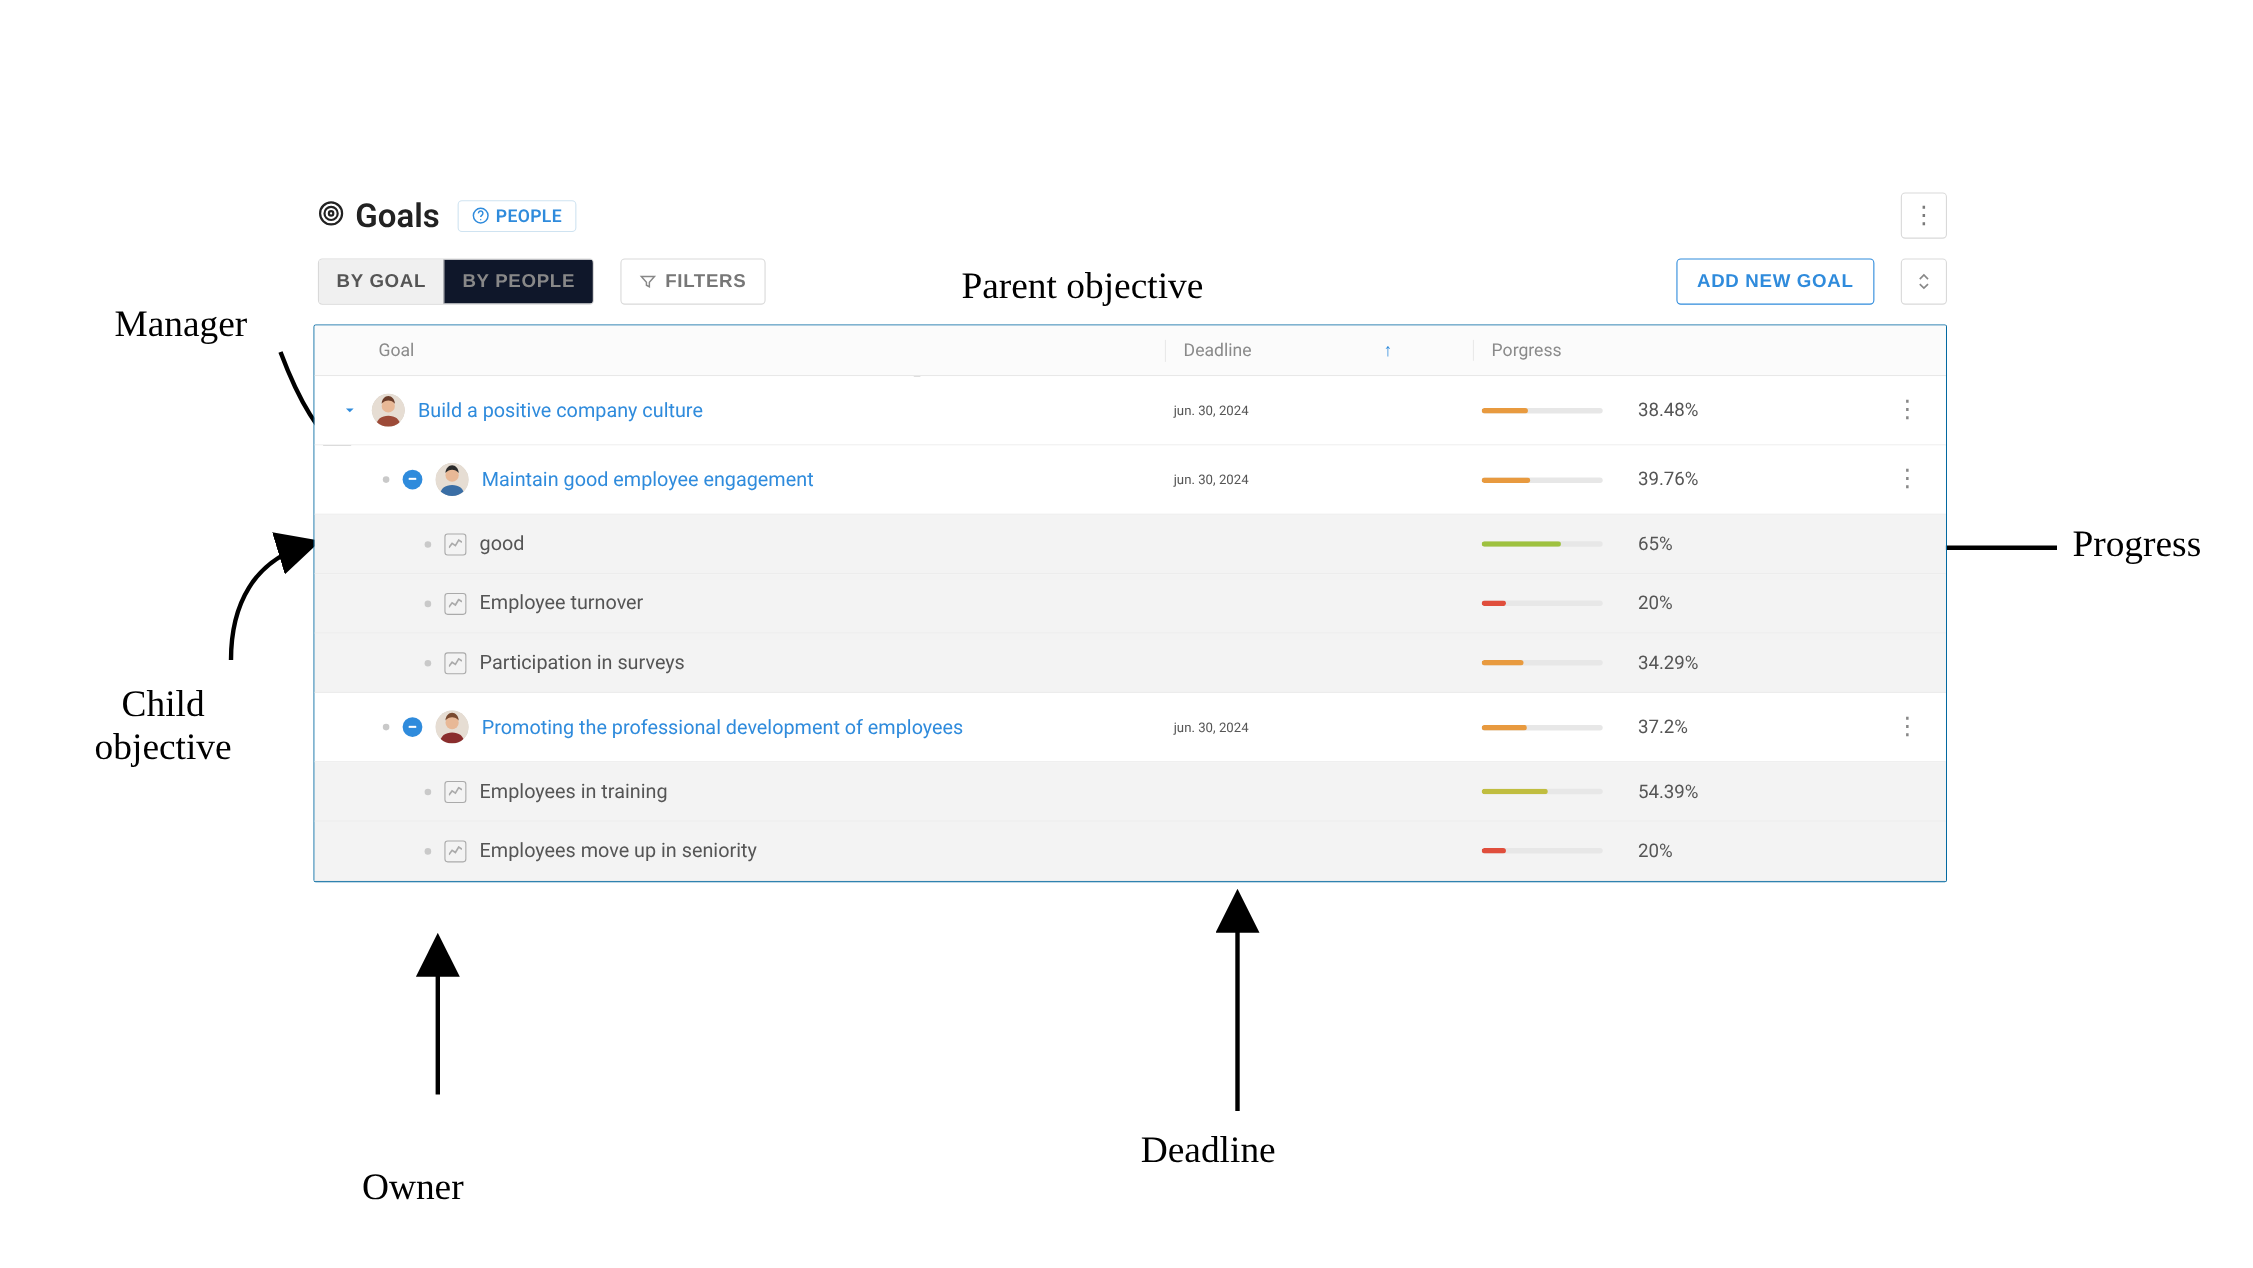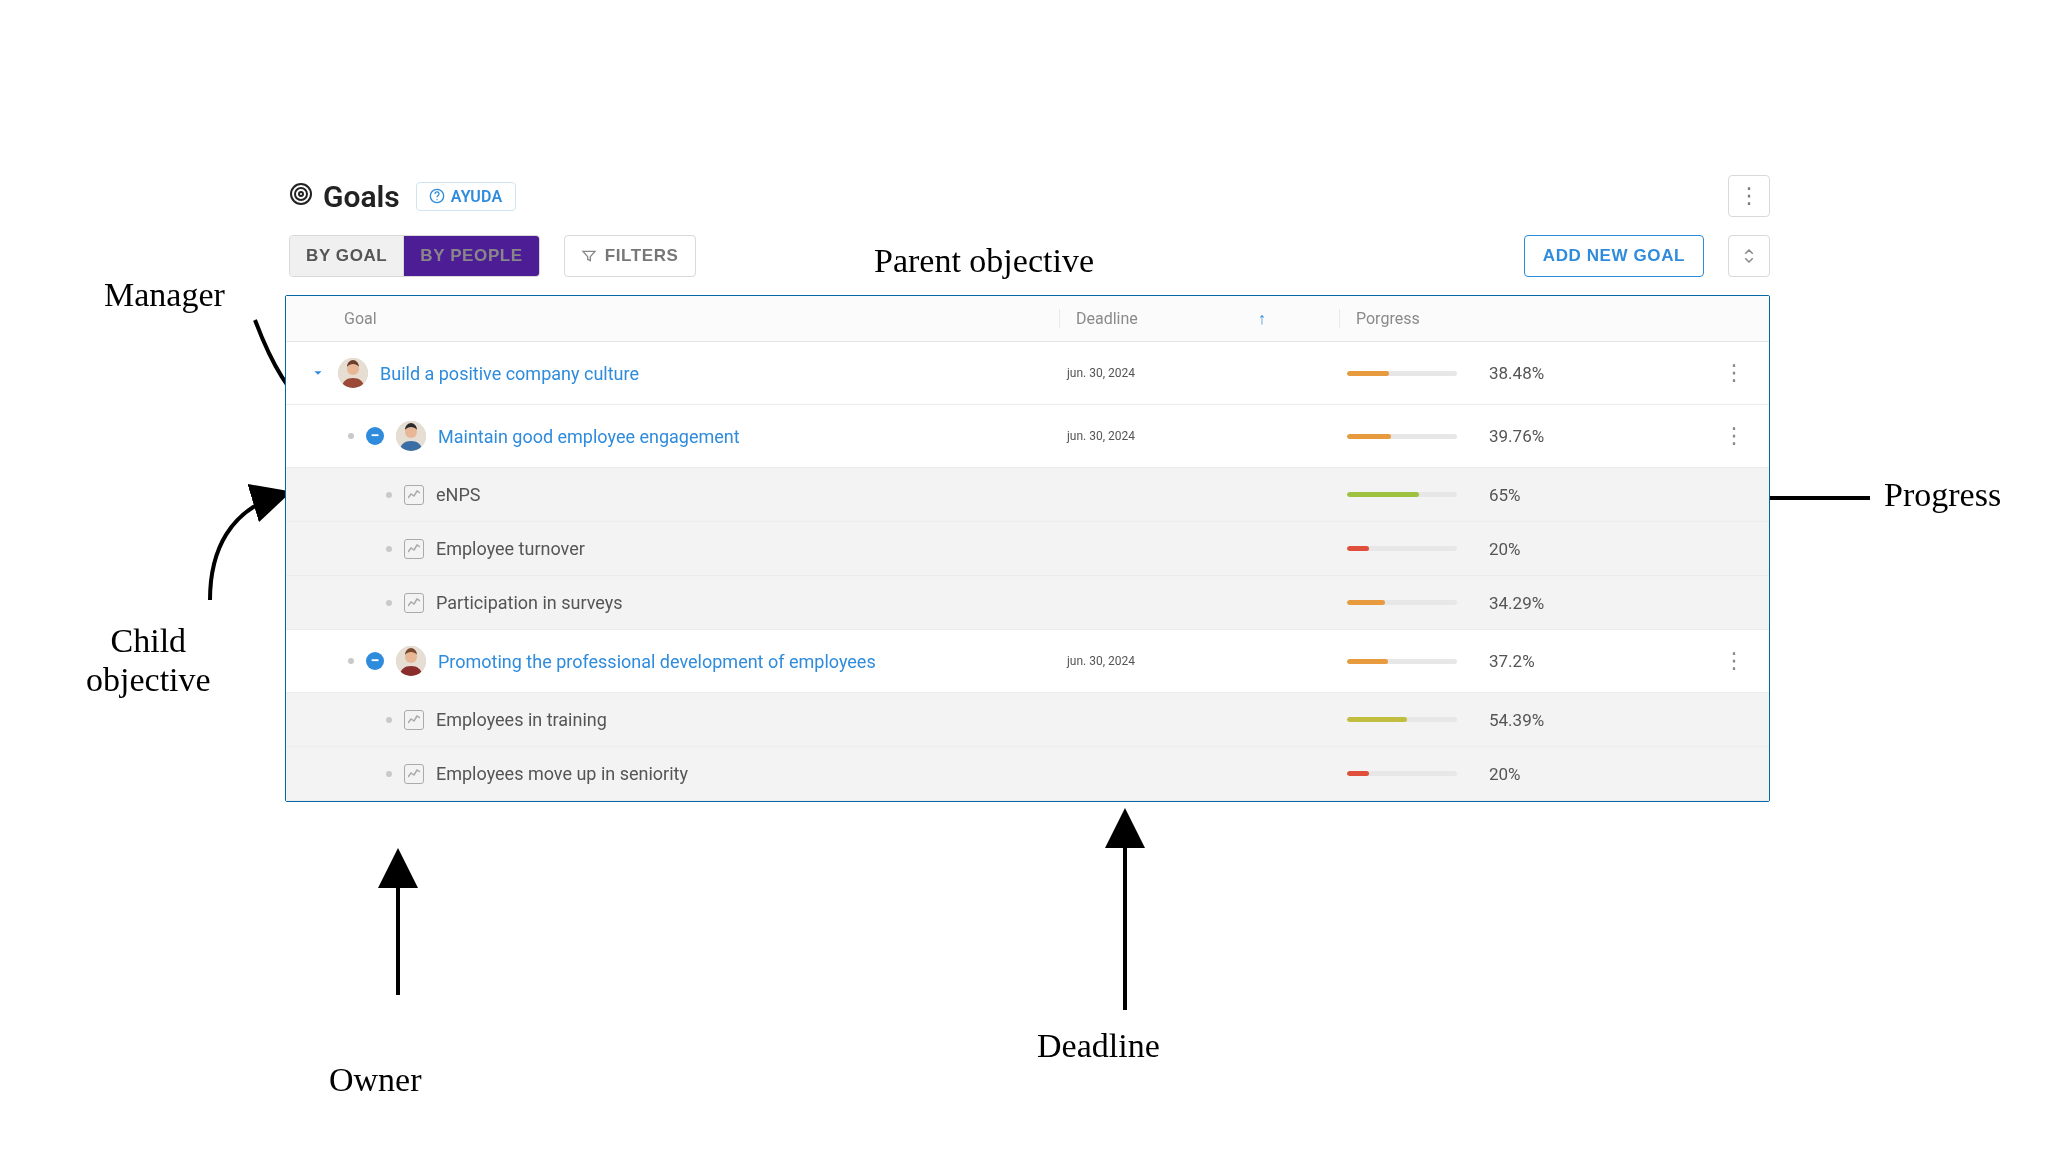--- a/index.html
+++ b/index.html
@@ -18,21 +18,21 @@
 
   .header { display:flex; align-items:center; gap:16px; padding:0 0 18px 4px; }
   .header .title-wrap { display:flex; align-items:center; gap:10px; }
   .header .title { font-size:30px; font-weight:600; color:#222; }
   .help-badge { display:inline-flex; align-items:center; gap:6px; border:1px solid #cfe3f1; border-radius:4px; padding:4px 12px; color:#2f8bdc; font-size:16px; font-weight:600; letter-spacing:0.3px; }
 
   .more-btn { margin-left:auto; width:42px; height:42px; border:1px solid #d9d9d9; border-radius:4px; display:flex; align-items:center; justify-content:center; color:#7a7a7a; background:#fff; cursor:pointer; }
 
   .toolbar { display:flex; align-items:center; gap:24px; padding:0 0 18px 4px; }
   .seg { display:inline-flex; border:1px solid #d9d9d9; border-radius:4px; overflow:hidden; }
-  .seg button { border:0; background:#4c1d95; padding:10px 16px; font-size:17px; font-weight:700; color:#888; letter-spacing:0.6px; cursor:pointer; }
+  .seg button { border:0; background:#0f172a; padding:10px 16px; font-size:17px; font-weight:700; color:#888; letter-spacing:0.6px; cursor:pointer; }
   .seg button.active { background:#f0f0f0; color:#555; }
   .seg button + button { border-left:1px solid #d9d9d9; }
 
   .filters-btn { display:inline-flex; align-items:center; gap:8px; border:1px solid #d9d9d9; border-radius:4px; padding:10px 16px; color:#777; font-size:17px; font-weight:700; letter-spacing:0.6px; background:#fff; cursor:pointer; }
 
   .spacer { flex:1; }
 
   .add-btn { border:1px solid #2f8bdc; color:#2f8bdc; background:#fff; border-radius:4px; padding:10px 18px; font-size:17px; font-weight:700; letter-spacing:0.6px; cursor:pointer; }
   .sort-btn { width:42px; height:42px; border:1px solid #d9d9d9; border-radius:4px; display:flex; align-items:center; justify-content:center; color:#888; background:#fff; cursor:pointer; }
 
@@ -112,21 +112,21 @@
         </svg>
       </span>
       <span class="title">Goals</span>
     </div>
     <span class="help-badge">
       <svg width="16" height="16" viewBox="0 0 24 24" fill="none" stroke="#2f8bdc" stroke-width="2">
             <circle cx="12" cy="12" r="10"></circle>
             <path d="M9 9a3 3 0 115 2c-.8.6-2 1.2-2 3"></path>
             <circle cx="12" cy="17.5" r="1" fill="#2f8bdc" stroke="none"></circle>
           </svg>
-      <span>AYUDA</span>
+      <span>PEOPLE</span>
     </span>
     <button class="more-btn">
       <span class="kebab">⋮</span>
     </button>
   </div>
 
   <div class="toolbar">
     <div class="seg">
       <button class="active">BY GOAL</button>
       <button>BY PEOPLE</button>
@@ -210,21 +210,21 @@
             </div>
           </div>
           <div class="row shade">
             <div class="goal-cell indent2">
               <span class="dot"></span>
               <span class="chart-icon">
                 <svg viewBox="0 0 12 10">
                   <polyline points="0,8 3,4 6,6 9,1 12,3" stroke="#aaa" stroke-width="1.5" fill="none"></polyline>
                 </svg>
               </span>
-              <span>eNPS</span>
+              <span>good</span>
             </div>
             <div class="deadline-cell"></div>
             <div class="progress-cell">
               <div class="pbar">
                 <div class="fill" style="width: 65%; background: rgb(158, 193, 63);"></div>
               </div>
               <span>65%</span>
             </div>
             <div class="actions-cell"></div>
           </div>

